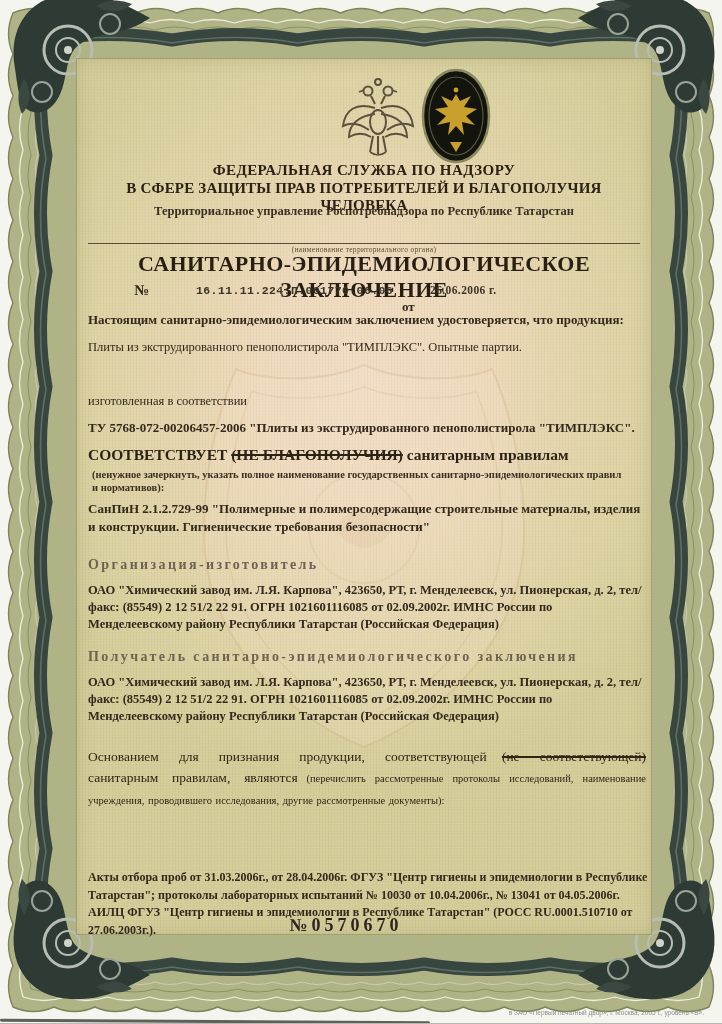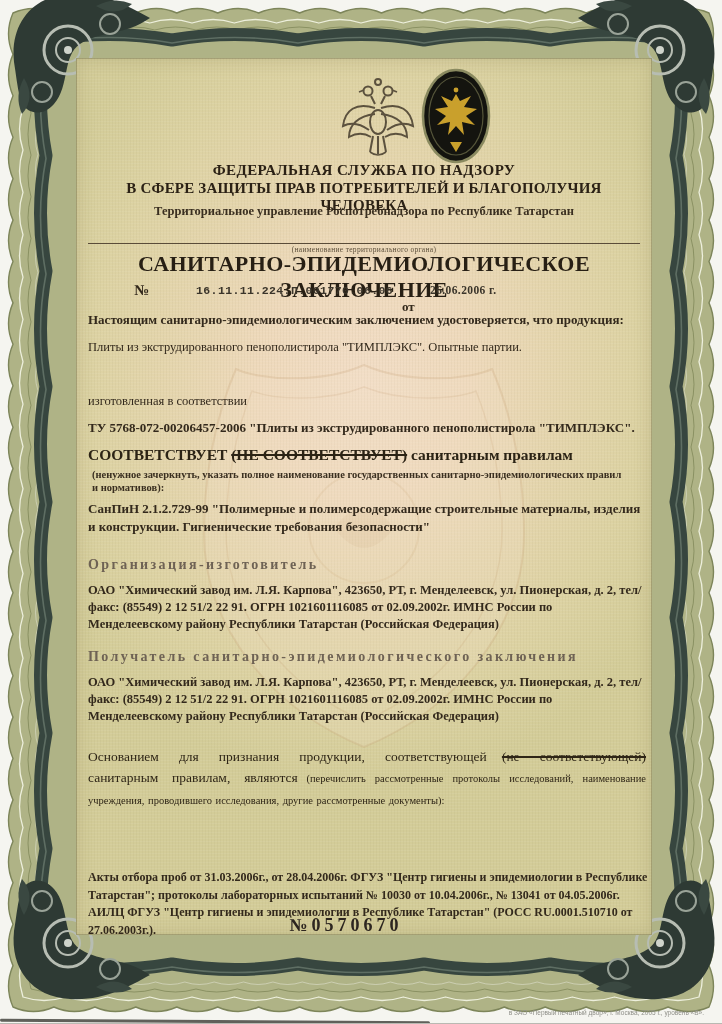--- a/index.html
+++ b/index.html
@@ -158,21 +158,21 @@
     </div>
 
     <div class="abs txt" id="statement">Настоящим санитарно-эпидемиологическим заключением удостоверяется, что продукция:</div>
     <div class="abs txt" id="product">Плиты из экструдированного пенополистирола "ТИМПЛЭКС". Опытные партии.</div>
 
     <div class="abs txt" id="made">изготовленная в соответствии</div>
     <div class="abs txt" id="tu">ТУ 5768-072-00206457-2006 "Плиты из экструдированного пенополистирола "ТИМПЛЭКС".</div>
 
     <div class="abs txt" id="conf">
       <span>СООТВЕТСТВУЕТ</span>
-      <span class="strike">(НЕ СООТВЕТСТВУЕТ)</span>
+      <span class="strike">(НЕ БЛАГОПОЛУЧИЯ)</span>
       <span>санитарным правилам</span>
     </div>
     <div class="abs txt" id="confnote">(ненужное зачеркнуть, указать полное наименование государственных санитарно-эпидемиологических правил и нормативов):</div>
     <div class="abs txt" id="sanpin">СанПиН 2.1.2.729-99 "Полимерные и полимерсодержащие строительные материалы, изделия и конструкции. Гигиенические требования безопасности"</div>
 
     <div class="abs txt sechead" id="orghead">Организация-изготовитель</div>
     <div class="abs txt" id="orgtext">ОАО "Химический завод им. Л.Я. Карпова", 423650, РТ, г. Менделеевск, ул. Пионерская, д. 2, тел/факс: (85549) 2 12 51/2 22 91. ОГРН 1021601116085 от 02.09.2002г. ИМНС России по Менделеевскому району Республики Татарстан (Российская Федерация)</div>
 
     <div class="abs txt sechead" id="rechead">Получатель санитарно-эпидемиологического заключения</div>
     <div class="abs txt" id="rectext">ОАО "Химический завод им. Л.Я. Карпова", 423650, РТ, г. Менделеевск, ул. Пионерская, д. 2, тел/факс: (85549) 2 12 51/2 22 91. ОГРН 1021601116085 от 02.09.2002г. ИМНС России по Менделеевскому району Республики Татарстан (Российская Федерация)</div>

